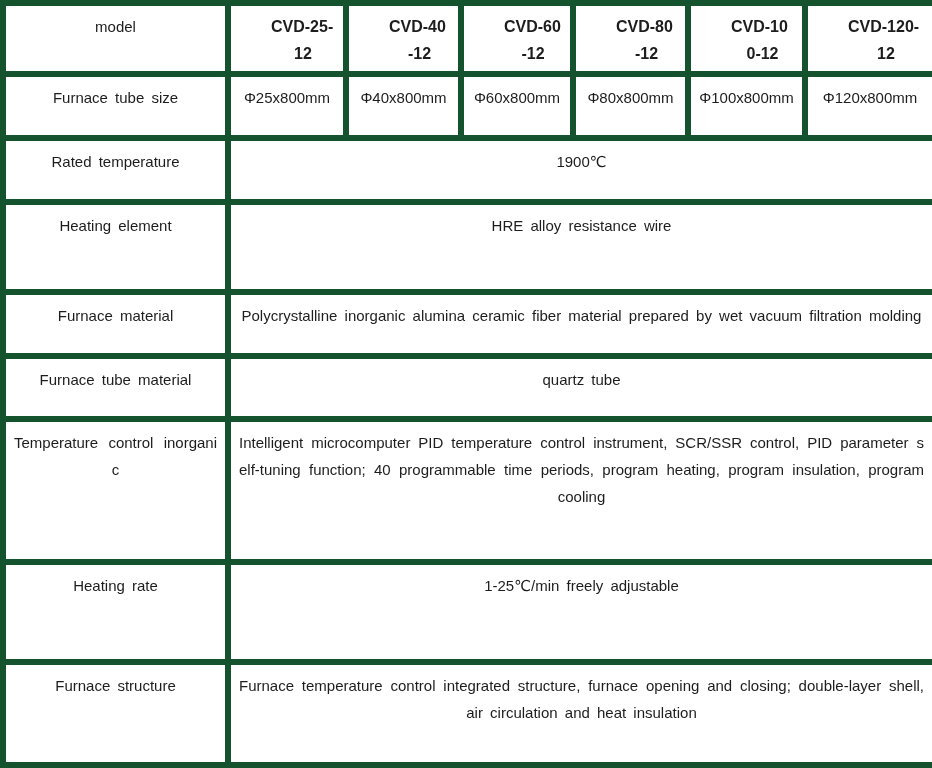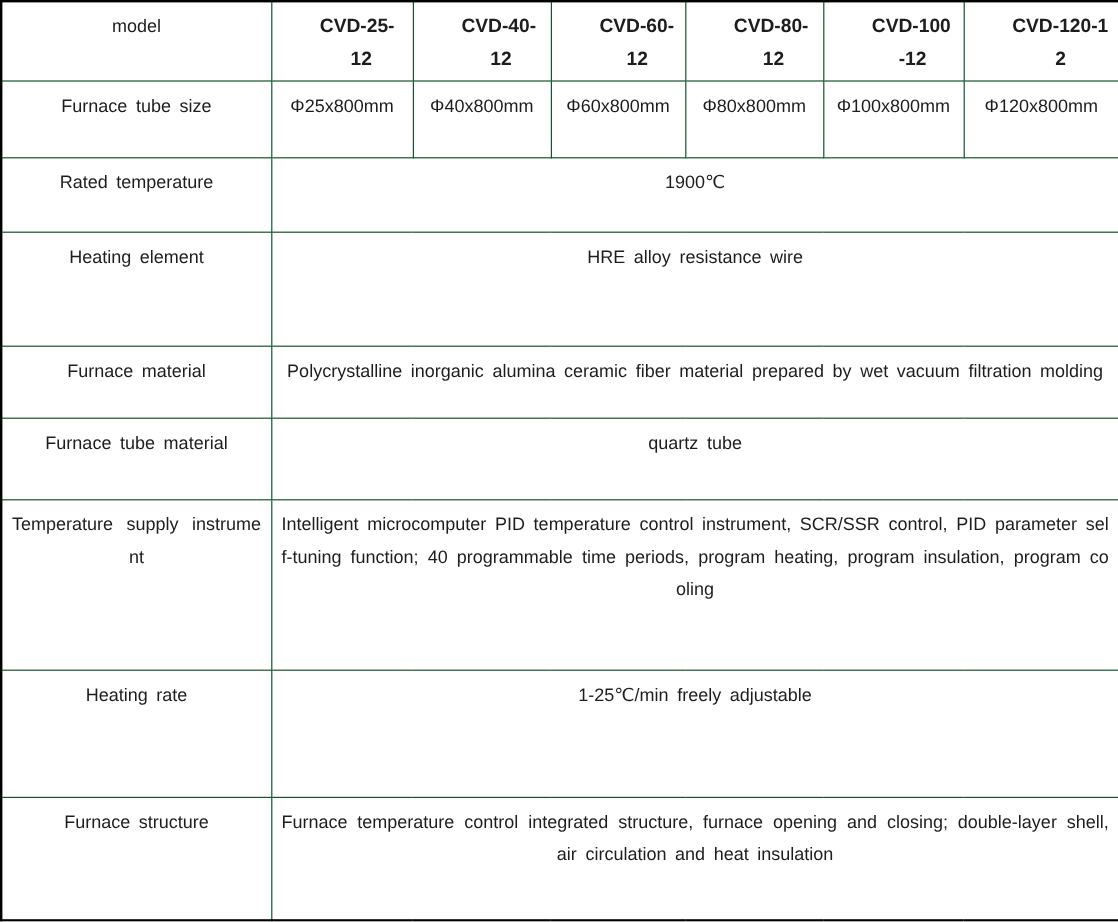--- a/index.html
+++ b/index.html
@@ -18,21 +18,21 @@
   table.spec {
     width: 932px;
     height: 768px;
     border-collapse: collapse;
     table-layout: fixed;
     border: 2px solid #000000;
     background: #ffffff;
   }
   table.spec th,
   table.spec td {
-    border: 1px solid #14532d;
+    border: 6px solid #14532d;
     vertical-align: top;
     padding: 7px 8px 4px 8px;
     font-size: 15px;
     line-height: 27px;
     font-weight: 400;
     color: #1d1d1d;
     text-align: justify;
     text-align-last: center;
     word-break: break-all;
     word-spacing: 3px;
@@ -113,21 +113,21 @@
         </tr>
         <tr>
           <td>Furnace material</td>
           <td colspan="6">Polycrystalline inorganic alumina ceramic fiber material prepared by wet vacuum filtration molding</td>
         </tr>
         <tr>
           <td>Furnace tube material</td>
           <td colspan="6">quartz tube</td>
         </tr>
         <tr>
-          <td>Temperature supply instrument</td>
+          <td>Temperature control inorganic</td>
           <td colspan="6">Intelligent microcomputer PID temperature control instrument, SCR/SSR control, PID parameter self-tuning function; 40 programmable time periods, program heating, program insulation, program cooling</td>
         </tr>
         <tr>
           <td>Heating rate</td>
           <td colspan="6">1-25℃/min freely adjustable</td>
         </tr>
         <tr>
           <td>Furnace structure</td>
           <td colspan="6">Furnace temperature control integrated structure, furnace opening and closing; double-layer shell, air circulation and heat insulation</td>
         </tr>

